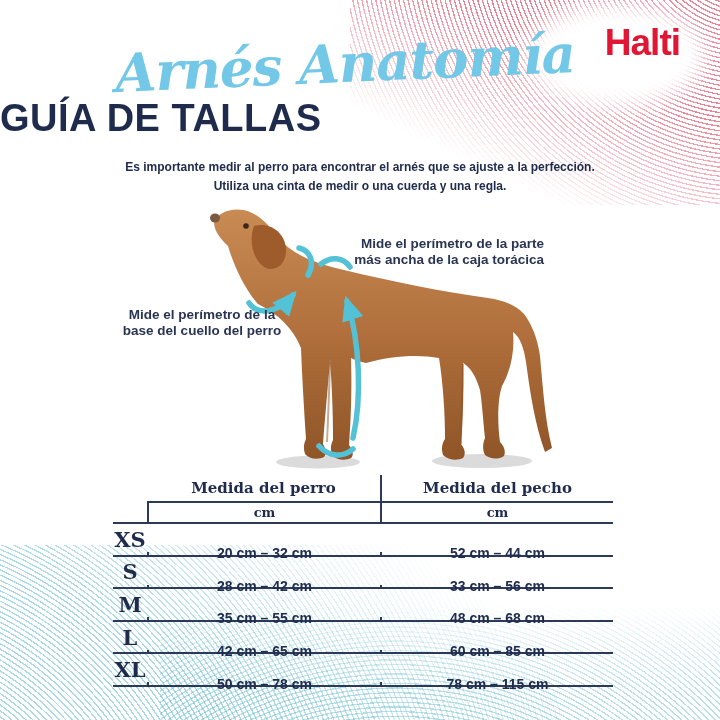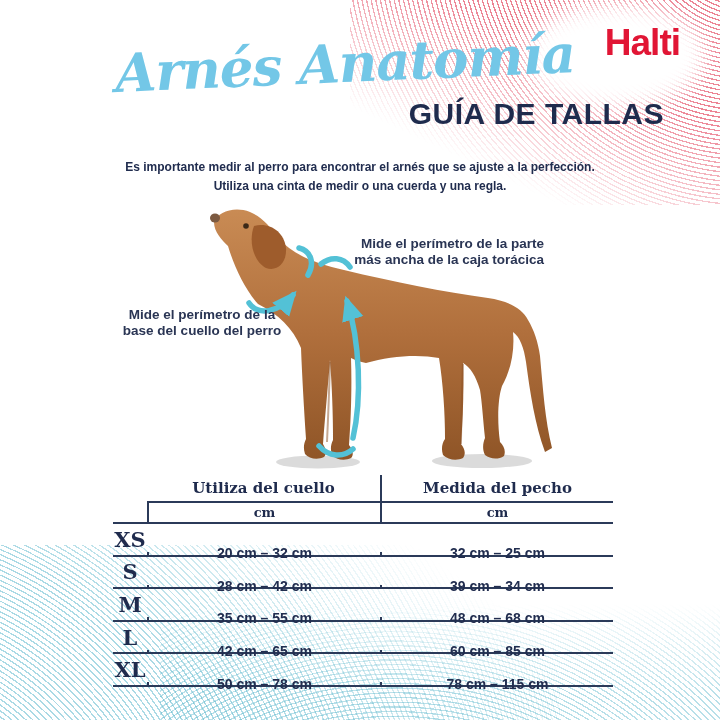--- a/index.html
+++ b/index.html
@@ -23,22 +23,22 @@
             mask-image:linear-gradient(to top,#000 18%,transparent 86%);}
   .logo-blob{position:absolute;top:4px;right:14px;width:180px;height:104px;background:#fff;
     border-radius:50%;filter:blur(10px);z-index:1;}
 
   
   .logo{position:absolute;top:22px;right:40px;z-index:2;color:#e11635;
     font-size:37px;font-weight:800;letter-spacing:-1px;font-family:"Liberation Sans",sans-serif;}
   .script-title{position:absolute;top:32px;left:0;width:690px;text-align:center;z-index:2;
     font-family:"DejaVu Serif",serif;font-style:italic;font-weight:700;
     font-size:53px;color:#73c7e7;transform:rotate(-2.5deg);letter-spacing:-1px;}
-  .main-title{position:absolute;top:97px;left:0;width:664px;text-align:right;z-index:2;
-    font-size:30px;font-weight:700;color:#1f2b4d;letter-spacing:.5px;}
+  .main-title{position:absolute;top:97px;left:0;width:664px;text-align:left;z-index:2;
+    font-size:38px;font-weight:700;color:#1f2b4d;letter-spacing:.5px;}
   .intro{position:absolute;top:158px;left:40px;width:640px;text-align:center;z-index:2;
     font-size:12px;font-weight:700;line-height:19px;color:#212d4f;}
 
   
   .dog-svg{position:absolute;left:152px;top:206px;width:440px;height:265px;z-index:2;}
   .note{position:absolute;z-index:3;font-size:13.5px;font-weight:600;line-height:15.5px;color:#2a3554;}
   .note-chest{left:348px;top:236px;width:196px;text-align:right;}
   .note-neck{left:104px;top:307px;width:168px;text-align:center;margin-left:14px;}
 
   
@@ -123,34 +123,34 @@
     <span style="display:block">más ancha de la caja torácica</span>
   </div>
   <div class="note note-neck">
     <span style="display:block">Mide el perímetro de la</span>
     <span style="display:block">base del cuello del perro</span>
   </div>
 
   <div class="size-table">
 
     <div class="cell"></div>
-    <div class="cell c-head b-bottom">Utiliza del cuello</div>
+    <div class="cell c-head b-bottom">Medida del perro</div>
     <div class="cell c-head b-bottom b-left">Medida del pecho</div>
 
     <div class="cell b-bottom"></div>
     <div class="cell c-unit b-bottom b-left">cm</div>
     <div class="cell c-unit b-bottom b-left">cm</div>
 
     <div class="cell c-size b-bottom">XS</div>
     <div class="cell c-val b-bottom b-left">20 cm – 32 cm</div>
-    <div class="cell c-val b-bottom b-left">32 cm – 25 cm</div>
+    <div class="cell c-val b-bottom b-left">52 cm – 44 cm</div>
 
     <div class="cell c-size b-bottom">S</div>
     <div class="cell c-val b-bottom b-left">28 cm – 42 cm</div>
-    <div class="cell c-val b-bottom b-left">39 cm – 34 cm</div>
+    <div class="cell c-val b-bottom b-left">33 cm – 56 cm</div>
 
     <div class="cell c-size b-bottom">M</div>
     <div class="cell c-val b-bottom b-left">35 cm – 55 cm</div>
     <div class="cell c-val b-bottom b-left">48 cm – 68 cm</div>
 
     <div class="cell c-size b-bottom">L</div>
     <div class="cell c-val b-bottom b-left">42 cm – 65 cm</div>
     <div class="cell c-val b-bottom b-left">60 cm – 85 cm</div>
 
     <div class="cell c-size b-bottom">XL</div>

